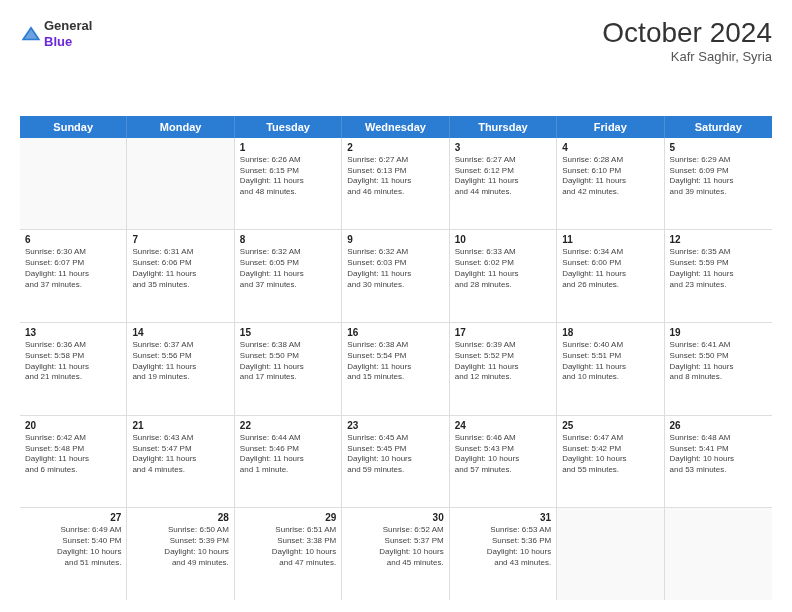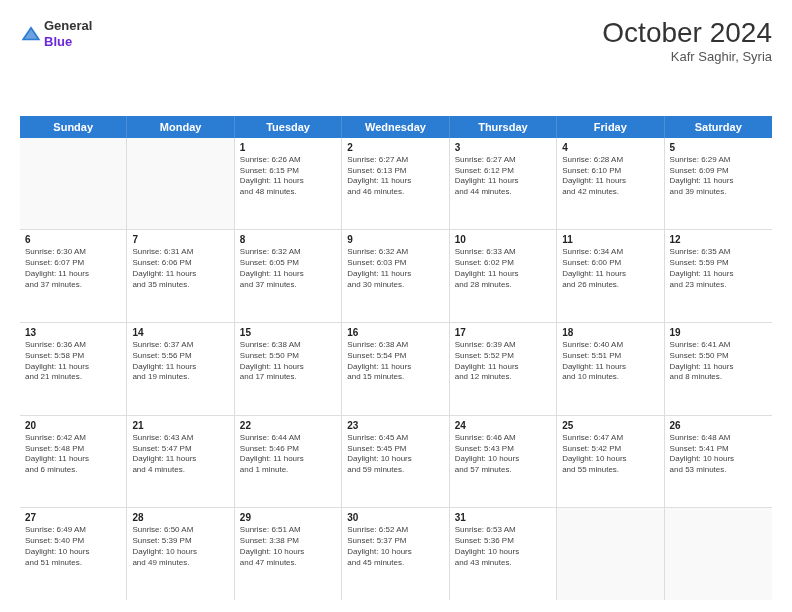--- a/index.html
+++ b/index.html
@@ -76,21 +76,21 @@
       flex: 1;
       display: flex;
       flex-direction: column;
     }
     .cal-row {
       display: grid;
       grid-template-columns: repeat(7, 1fr);
       flex: 1;
       border-bottom: 1px solid #ddd;
     }
-    .cal-row:last-child { border-bottom: none; }
+    .cal-row:last-child { border-bottom: none; text-align: right; }
     .cal-cell {
       border-right: 1px solid #ddd;
       padding: 4px 5px;
       font-size: 8.5px;
       color: #333;
       vertical-align: top;
       min-height: 0;
       overflow: hidden;
     }
     .cal-cell:last-child { border-right: none; }

